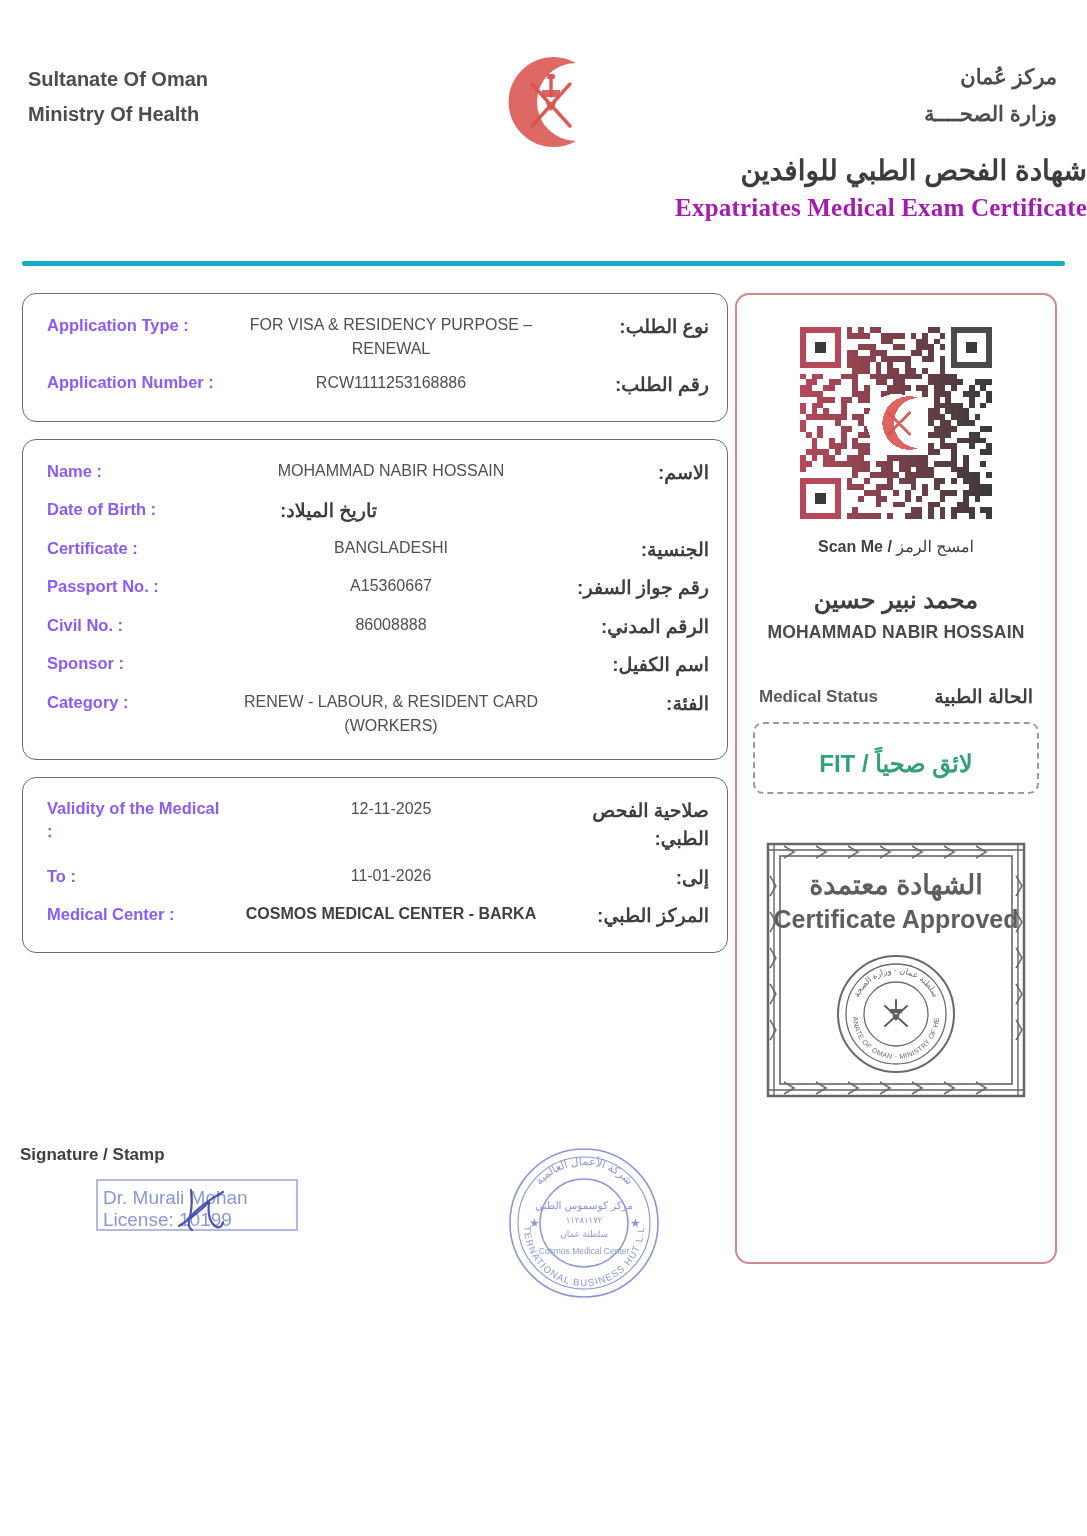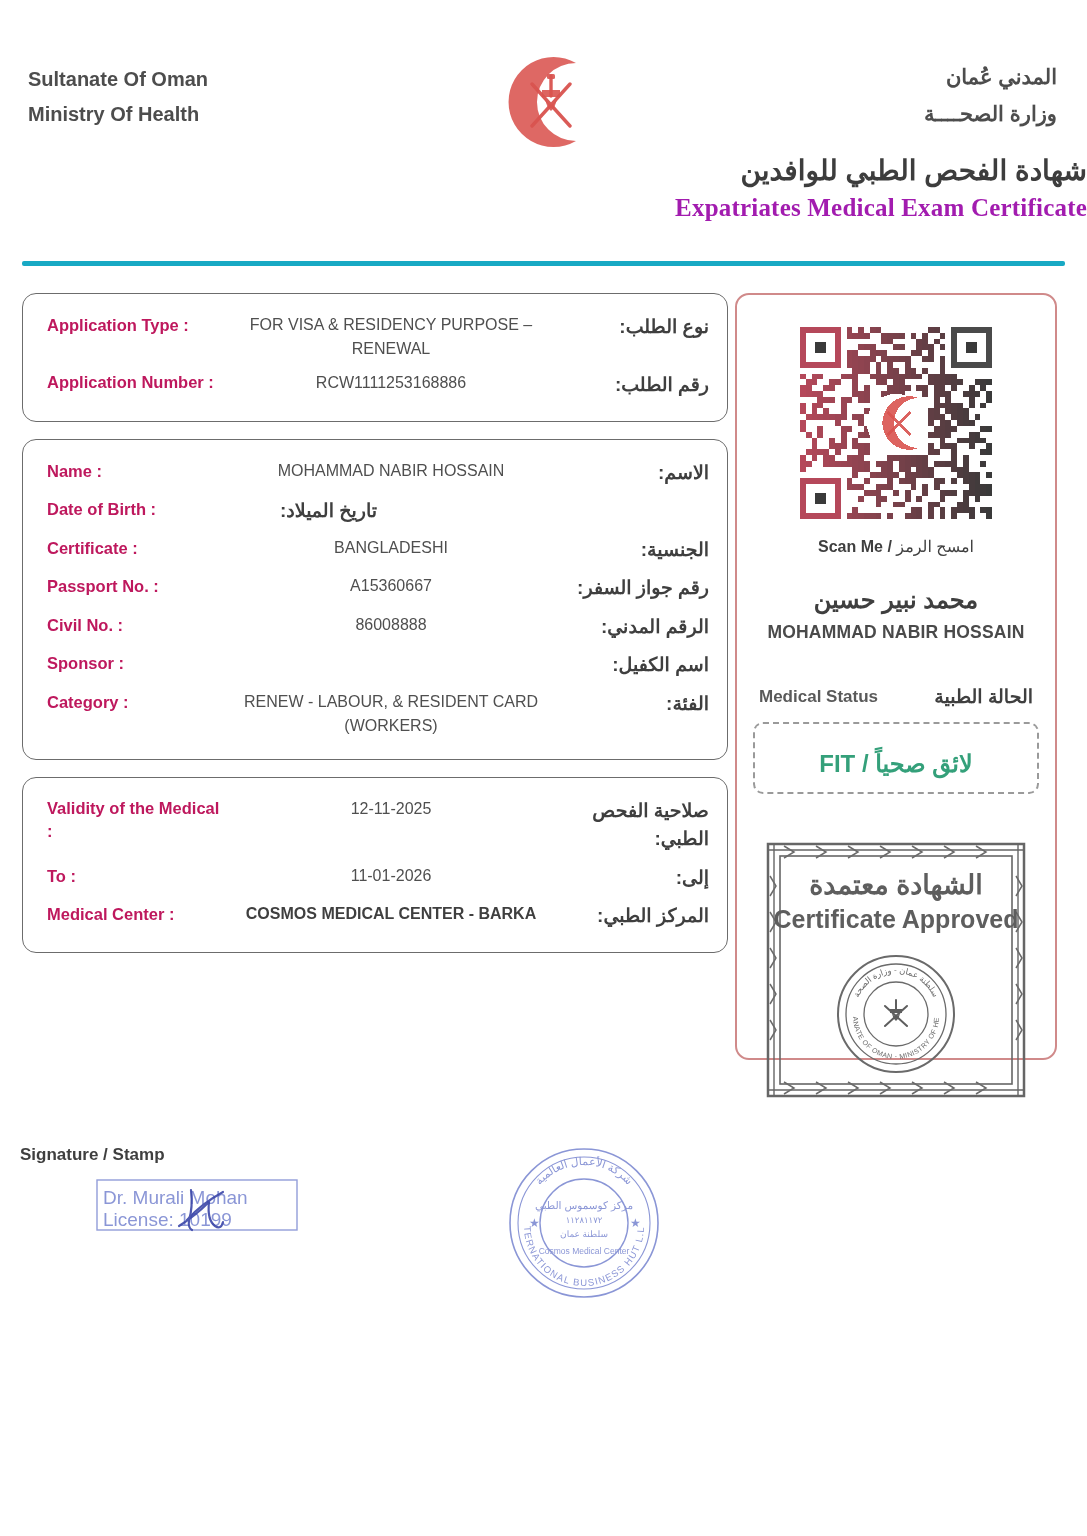--- a/index.html
+++ b/index.html
@@ -65,41 +65,41 @@
     border-radius: 14px;
     margin-bottom: 17px;
     padding: 14px 18px 16px 24px;
     background: #fff;
   }
 
   .row { display: flex; align-items: flex-start; padding: 5px 0; }
 
   .lbl-en {
     width: 178px; flex: 0 0 178px;
-    font-size: 16.5px; font-weight: 700; color: #be185d;
+    font-size: 16.5px; font-weight: 700; color: #8b5cf6;
     line-height: 1.5;
   }
   .val {
     flex: 1; text-align: center;
     font-size: 16px; color: #4f4f4f; line-height: 1.5;
     padding: 0 6px;
   }
   .lbl-ar {
     width: 152px; flex: 0 0 152px;
     text-align: right; direction: rtl;
     font-size: 19px; font-weight: 700; color: #3f3f3f;
     line-height: 1.5;
   }
 
   .row.tight .lbl-en { line-height: 1.42; }
 
   
   .right-panel {
     position: absolute; left: 735px; top: 293px;
-    width: 322px; height: 767px;
+    width: 322px; height: 971px;
     border: 2px solid #d08a8a;
     border-radius: 14px;
     background: #fff;
     padding: 26px 16px 0 16px;
     text-align: center;
   }
 
   .qr { width: 192px; height: 192px; margin: 6px auto 0; display: block; }
 
   .scan-me {
@@ -162,21 +162,21 @@
 <div class="page">
 
   <div class="header">
 
     <div class="hdr-left">
       <div>Sultanate Of Oman</div>
       <div>Ministry Of Health</div>
     </div>
 
     <div class="hdr-right">
-      <div>المدني عُمان</div>
+      <div>مركز عُمان</div>
       <div>وزارة الصحــــة</div>
     </div>
 
     <div class="logo-wrap">
       <svg viewBox="0 0 112 112" width="112" height="112">
 
         <path d="M88 17 A45 45 0 1 0 88 95 A37 37 0 1 1 88 17 Z" fill="#d9534f" opacity="0.88"></path>
 
         <g stroke="#d9534f" stroke-width="3.4" fill="none" stroke-linecap="round" opacity="0.95">
           <line x1="44" y1="38" x2="82" y2="80"></line>

